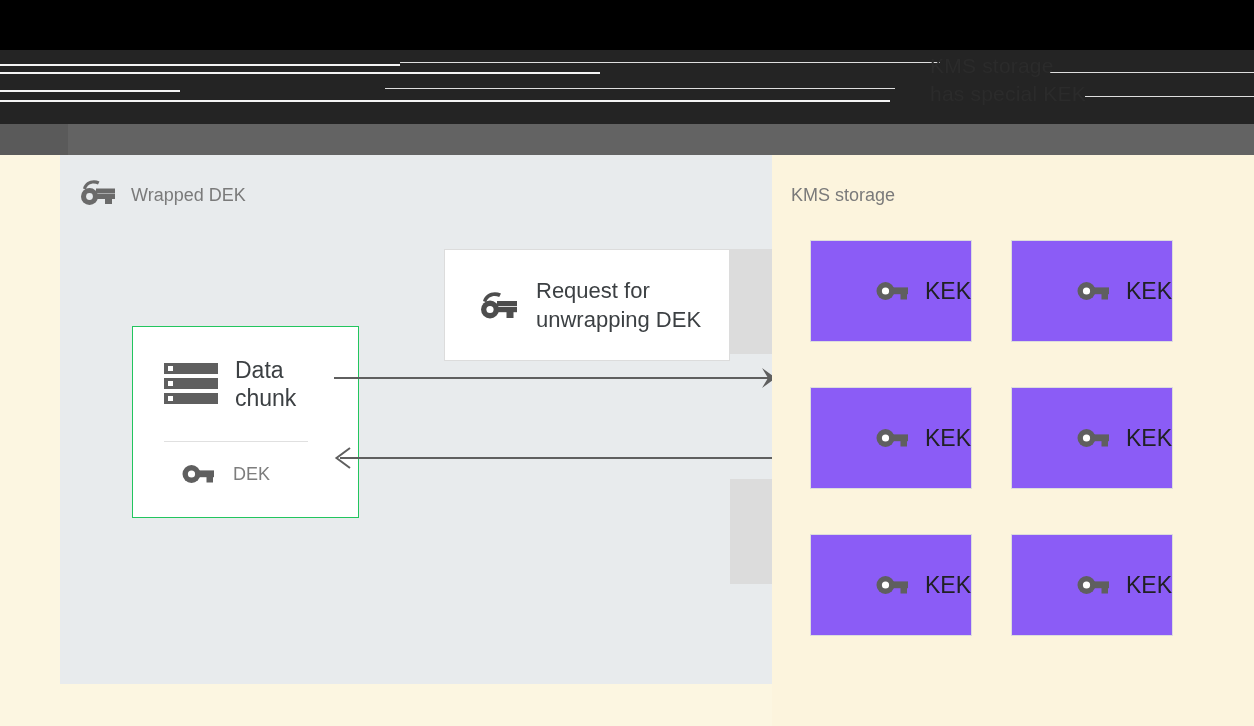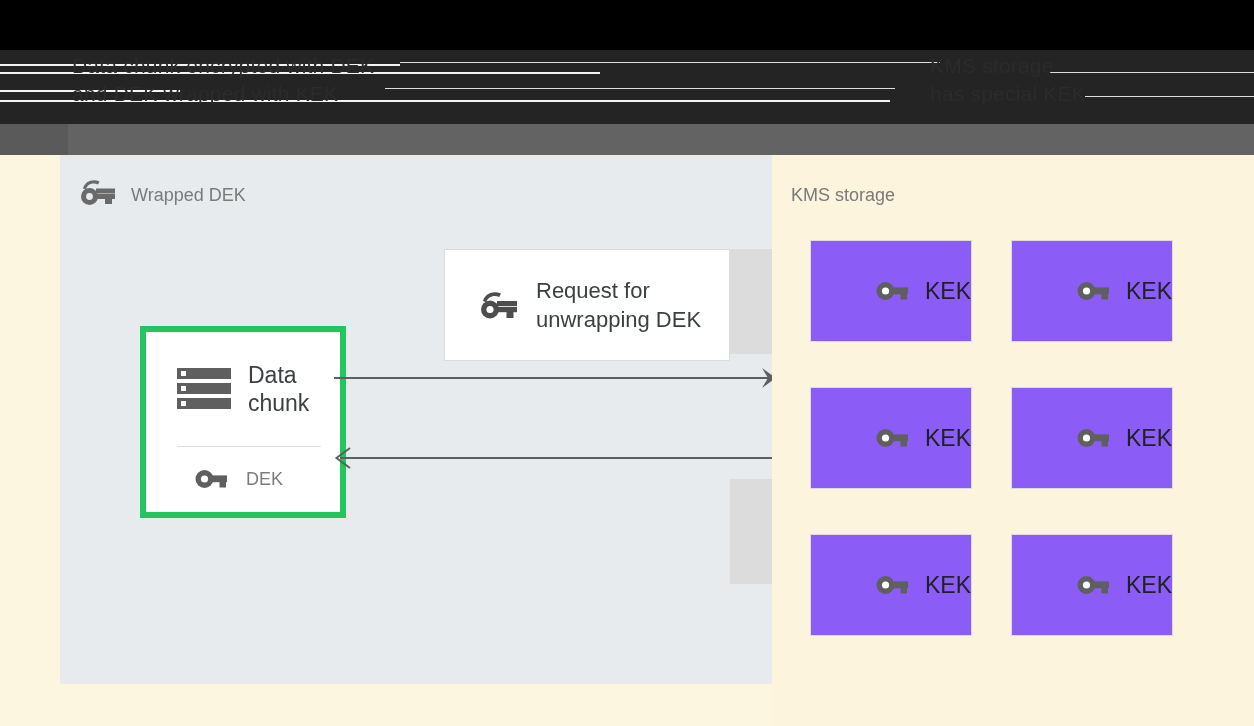--- a/index.html
+++ b/index.html
@@ -51,22 +51,22 @@
   .panel-title {
     position: absolute; color: #7a7a7a; font-size: 18px; line-height: 22px; text-align: center;
   }
   .panel-left .panel-title { left: 71px; top: 29px; }
 
   .icon-wrapped-key { position: absolute; left: 19px; top: 22px; width: 38px; height: 30px; }
   .icon-wrapped-key svg { width: 38px; height: 30px; display: block; }
 
   
   .card-datachunk {
-    position: absolute; left: 80px; top: 171px; width: 206px; height: 192px;
-    background: #fff; border: 6px solid #22c55e;
+    position: absolute; left: 72px; top: 171px; width: 227px; height: 192px;
+    background: #fff; border: 1px solid #22c55e;
   }
   .dc-row { position: absolute; display: flex; align-items: center; }
   .dc-row.top { left: 31px; top: 29px; }
   .dc-icon-storage { width: 54px; height: 42px; position: relative; flex: none; }
   .dc-icon-storage i {
     position: absolute; left: 0; width: 54px; height: 11px; background: #5f5f5f; display: block;
   }
   .dc-icon-storage i:nth-child(1) { top: 0; }
   .dc-icon-storage i:nth-child(2) { top: 15px; }
   .dc-icon-storage i:nth-child(3) { top: 30px; }
@@ -141,22 +141,20 @@
   <div class="topbar">
     <div class="strip-black"></div>
     <div class="scanline" style="left:0;  top:64px; width:400px;"></div>
     <div class="scanline" style="left:0;  top:72px; width:600px;"></div>
     <div class="scanline d" style="left:400px; top:62px; width:540px;"></div>
     <div class="scanline d" style="left:1050px;top:72px; width:204px;"></div>
     <div class="scanline" style="left:0;  top:90px; width:180px;"></div>
     <div class="scanline d" style="left:385px; top:88px; width:510px;"></div>
     <div class="scanline" style="left:0;  top:100px; width:890px;"></div>
     <div class="scanline d" style="left:1085px;top:96px; width:169px;"></div>
-    <div class="hdr-text hdr-left">Data chunk encrypted with DEK
-and DEK wrapped with KEK</div>
     <div class="hdr-text hdr-right">KMS storage
 has special KEK</div>
   </div>
 
   <div class="graybar">
     <div class="notch"></div>
   </div>
 
   <div class="panel-left">
 

